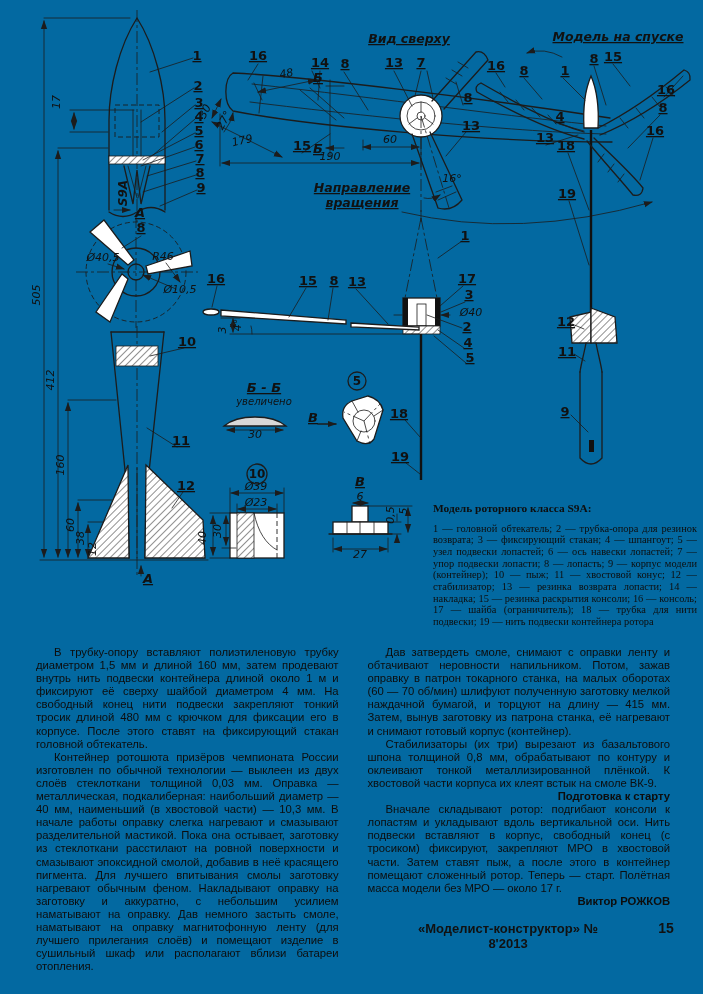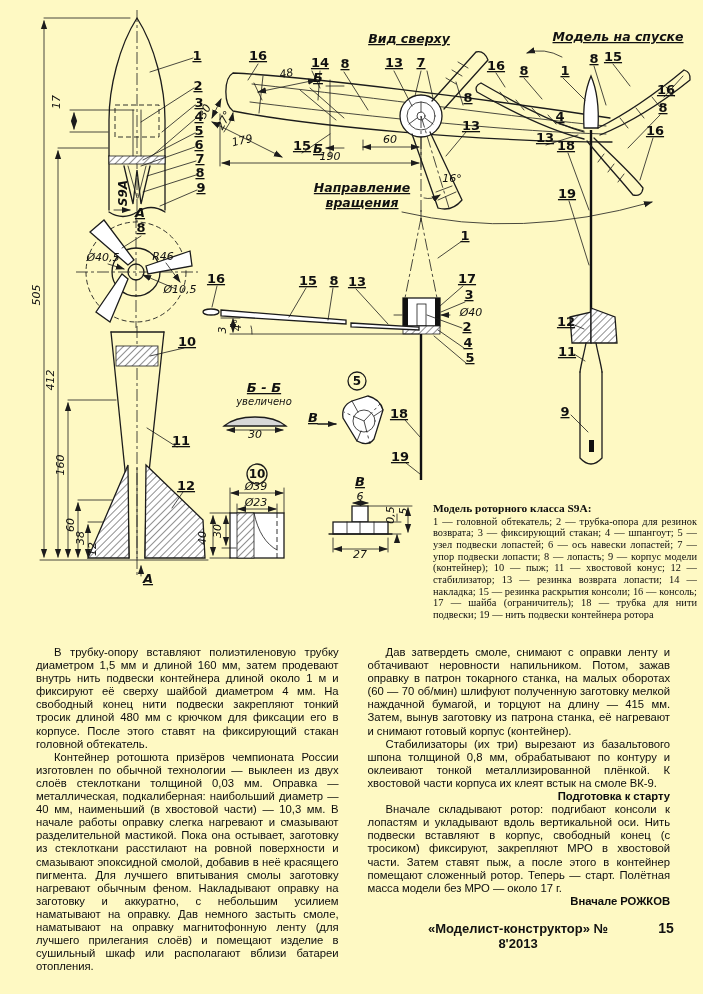--- a/index.html
+++ b/index.html
@@ -1,16 +1,16 @@
 <!DOCTYPE html>
 <html lang="ru"><head>
 <meta charset="utf-8">
 <style>
   html,body{margin:0;padding:0;background:#888;}
-  .page{position:relative;width:703px;height:994px;background:#fef9c3;margin:0 auto;overflow:hidden;
+  .page{position:relative;width:703px;height:994px;background:#0369a1;margin:0 auto;overflow:hidden;
         font-family:"Liberation Sans",sans-serif;color:#111;}
   
   .drawing{position:absolute;left:0;top:0;}
   .ln{stroke:#1c1c1c;stroke-width:1.3;fill:none;stroke-linecap:round;}
   .th{stroke:#1c1c1c;stroke-width:0.8;fill:none;stroke-linecap:round;}
   .bd{stroke:#111;stroke-width:2.4;fill:none;}
   .dash{stroke:#1c1c1c;stroke-width:0.9;fill:none;stroke-dasharray:5 3;}
   .dd{stroke:#1c1c1c;stroke-width:0.8;fill:none;stroke-dasharray:12 3 3 3;}
   .hat{fill:url(#hat);}
   .wf{fill:#fff;}
@@ -22,30 +22,30 @@
   text.cnum{font-size:12px;font-weight:bold;}
   text.dim{font-size:11px;font-style:italic;}
   text.mark{font-size:13px;font-weight:bold;font-style:italic;text-decoration:underline;}
   text.ttl{font-size:12.5px;font-weight:bold;font-style:italic;text-decoration:underline;}
   text.note{font-size:10px;font-style:italic;}
   text.brand{font-size:12px;font-weight:bold;font-style:italic;}
   
   .caption{position:absolute;left:433px;top:502px;width:264px;
            font-family:"Liberation Serif",serif;font-size:10.4px;line-height:1.12;
            text-align:justify;color:#0e0e0e;}
-  .cap-title{font-weight:bold;font-size:11.4px;margin-bottom:1px;}
+  .cap-title{font-weight:bold;font-size:11.4px;margin-bottom:8px;}
   
   .article{position:absolute;left:36px;top:646px;width:634px;display:flex;gap:29px;}
   .col{width:309px;font-size:11.3px;line-height:1.16;text-align:justify;
        letter-spacing:-0.05px;color:#0d0d0d;}
   .col p{margin:0;text-indent:1.6em;}
   .subhead{font-weight:bold;text-align:right;margin:9px 0 6px;text-indent:0 !important;}
   .author{font-weight:bold;text-align:right;margin-top:16px;text-indent:0 !important;}
   
-  .footer-brand{position:absolute;left:408px;top:921px;width:220px;text-align:center;
+  .footer-brand{position:absolute;left:398px;top:921px;width:220px;text-align:center;
                 font-weight:bold;font-size:13px;}
   .footer-page{position:absolute;left:648px;top:920px;width:36px;text-align:center;
                font-weight:bold;font-size:14px;}
 </style>
 </head>
 <body>
 
 <div class="page">
 
   <svg class="drawing" width="703" height="606" viewBox="0 40 703 606" xmlns="http://www.w3.org/2000/svg">
@@ -321,20 +321,20 @@
   <div class="article">
     <div class="col">
       <p>В трубку-опору вставляют полиэтиленовую трубку диаметром 1,5 мм и длиной 160 мм, затем продевают внутрь нить подвески контейнера длиной около 1 м и фиксируют её сверху шайбой диаметром 4 мм. На свободный конец нити подвески закрепляют тонкий тросик длиной 480 мм с крючком для фиксации его в корпусе. После этого ставят на фиксирующий стакан головной обтекатель.</p>
       <p>Контейнер ротошюта призёров чемпионата России изготовлен по обычной технологии — выклеен из двух слоёв стеклоткани толщиной 0,03 мм. Оправка — металлическая, подкалиберная: наибольший диаметр — 40 мм, наименьший (в хвостовой части) — 10,3 мм. В начале работы оправку слегка нагревают и смазывают разделительной мастикой. Пока она остывает, заготовку из стеклоткани расстилают на ровной поверхности и смазывают эпоксидной смолой, добавив в неё красящего пигмента. Для лучшего впитывания смолы заготовку нагревают обычным феном. Накладывают оправку на заготовку и аккуратно, с небольшим усилием наматывают на оправку. Дав немного застыть смоле, наматывают на оправку магнитофонную ленту (для лучшего прилегания слоёв) и помещают изделие в сушильный шкаф или располагают вблизи батареи отопления.</p>
     </div>
     <div class="col">
       <p>Дав затвердеть смоле, снимают с оправки ленту и обтачивают неровности напильником. Потом, зажав оправку в патрон токарного станка, на малых оборотах (60 — 70 об/мин) шлифуют полученную заготовку мелкой наждачной бумагой, и торцуют на длину — 415 мм. Затем, вынув заготовку из патрона станка, её нагревают и снимают готовый корпус (контейнер).</p>
       <p>Стабилизаторы (их три) вырезают из базальтового шпона толщиной 0,8 мм, обрабатывают по контуру и оклеивают тонкой металлизированной плёнкой. К хвостовой части корпуса их клеят встык на смоле ВК-9.</p>
       <p class="subhead">Подготовка к старту</p>
       <p>Вначале складывают ротор: подгибают консоли к лопастям и укладывают вдоль вертикальной оси. Нить подвески вставляют в корпус, свободный конец (с тросиком) фиксируют, закрепляют МРО в хвостовой части. Затем ставят пыж, а после этого в контейнер помещают сложенный ротор. Теперь — старт. Полётная масса модели без МРО — около 17 г.</p>
-      <p class="author">Вначале РОЖКОВ</p>
+      <p class="author">Виктор РОЖКОВ</p>
     </div>
   </div>
 
   <div class="footer-brand">«Моделист-конструктор» № 8'2013</div>
   <div class="footer-page">15</div>
 
 </div>
 
 </body></html>

